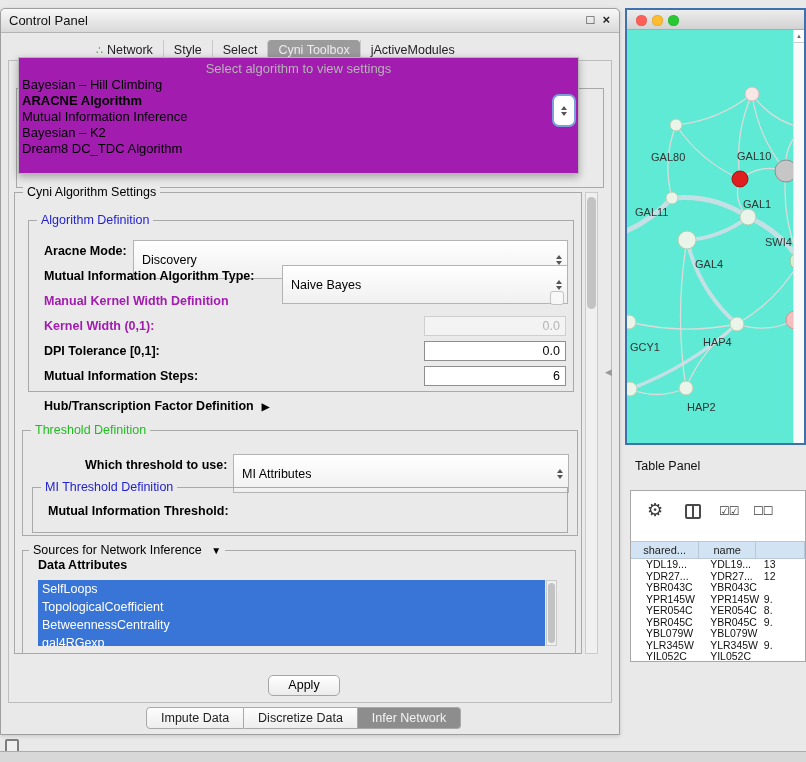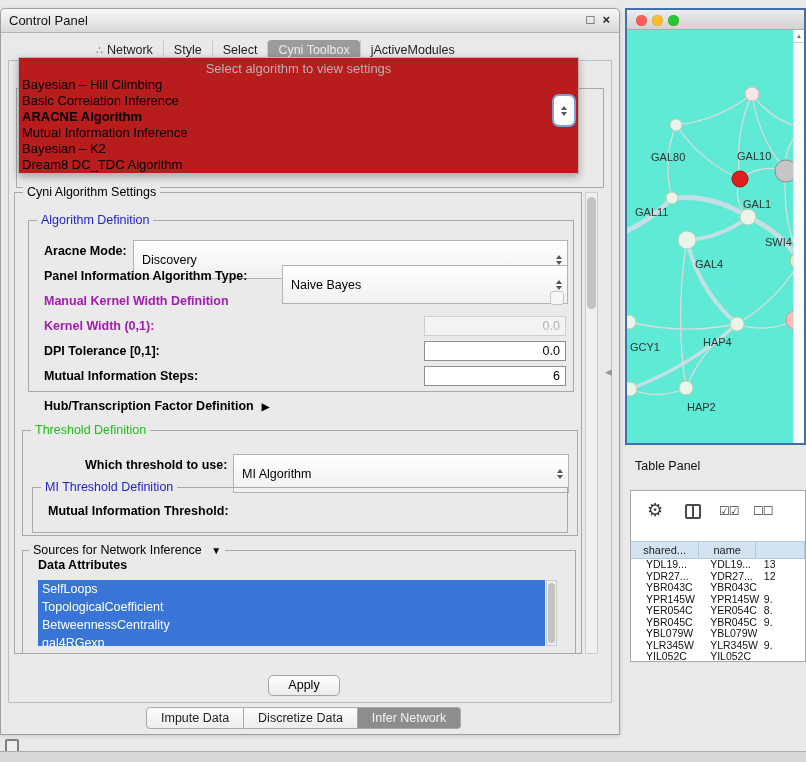--- a/index.html
+++ b/index.html
@@ -18,21 +18,21 @@
   #cp-tabs{left:86px;top:39px;height:22px;display:flex;align-items:center;font-size:12.5px;color:#222;}
   .tab{padding:3px 10px;white-space:nowrap;}
   .tab + .tab{border-left:1px solid #c9c9c9;}
   .tab.active{background:var(--tab-active-gray,#9b9b9b);color:#ededed;border-radius:4px;}
   .net-glyph{color:#43a33f;margin-right:4px;font-size:11px;}
 
   #content-frame{left:8px;top:60px;width:604px;height:643px;border:1px solid #bdbdbd;background:#eaeaea;}
   #ghost-group{left:16px;top:88px;width:588px;height:100px;border:1px solid #a9a9a9;}
 
   
-  #algo-popup{left:18px;top:57px;width:561px;height:117px;background:#b91c1c;border:1px solid #b5b5b5;box-shadow:0 3px 8px rgba(0,0,0,.3);z-index:40;padding-top:2px;}
+  #algo-popup{left:18px;top:57px;width:561px;height:117px;background:#a21caf;border:1px solid #b5b5b5;box-shadow:0 3px 8px rgba(0,0,0,.3);z-index:40;padding-top:2px;}
   #popup-placeholder{height:17px;line-height:17px;text-align:center;color:#b4b4b4;font-size:13px;}
   .algo-item{height:16px;line-height:16px;padding-left:3px;font-size:13px;color:#000;white-space:nowrap;}
   .algo-item.sel{font-weight:bold;}
   #combo-artifact{left:552px;top:94px;width:24px;height:33px;background:#fff;border:2px solid #79a0d9;border-radius:7px;z-index:45;display:flex;flex-direction:column;align-items:center;justify-content:center;gap:2px;}
 
   
   .group{position:absolute;border:1px solid #a9a9a9;}
   .gtitle{position:absolute;top:-8px;left:8px;background:#eaeaea;padding:0 4px;font-size:12.5px;color:#000;white-space:nowrap;}
   #main-group{left:14px;top:192px;width:568px;height:462px;padding-left:20px;}
   #algo-def{left:28px;top:220px;width:546px;height:172px;}
@@ -138,21 +138,21 @@
 
   <div class="flabel" style="left:44px;top:244px;">Aracne Mode:</div>
   <div class="combo" style="left:133px;top:240px;width:435px;">
     <span>Discovery</span>
     <span class="arrows">
         <span class="arr-up"></span>
         <span class="arr-dn"></span>
       </span>
   </div>
 
-  <div class="flabel" style="left:44px;top:269px;">Panel Information Algorithm Type:</div>
+  <div class="flabel" style="left:44px;top:269px;">Mutual Information Algorithm Type:</div>
   <div class="combo" style="left:282px;top:265px;width:286px;">
     <span>Naive Bayes</span>
     <span class="arrows">
         <span class="arr-up"></span>
         <span class="arr-dn"></span>
       </span>
   </div>
 
   <div class="flabel disabled" style="left:44px;top:294px;">Manual Kernel Width Definition</div>
   <div class="cbox" style="left:550px;top:291px;"></div>
@@ -169,21 +169,21 @@
   <div class="flabel" style="left:44px;top:399px;">
     <span>Hub/Transcription Factor Definition</span><span class="tri">▶</span>
   </div>
 
   <div id="threshold-group" class="group">
     <span class="gtitle">Threshold Definition</span>
   </div>
 
   <div class="flabel" style="left:85px;top:458px;">Which threshold to use:</div>
   <div class="combo" style="left:233px;top:454px;width:336px;">
-    <span>MI Algorithm</span>
+    <span>MI Attributes</span>
     <span class="arrows">
         <span class="arr-up"></span>
         <span class="arr-dn"></span>
       </span>
   </div>
 
   <div id="mi-group" class="group">
     <span class="gtitle">MI Threshold Definition</span>
   </div>
   <div class="flabel" style="left:48px;top:504px;">Mutual Information Threshold:</div>
@@ -209,21 +209,20 @@
   <div id="bottom-tabs" class="abs">
       <div class="seg">Impute Data</div>
       <div class="seg">Discretize Data</div>
       <div class="seg active">Infer Network</div>
     </div>
 
   <div id="algo-popup" class="abs">
     <div id="popup-placeholder">Select algorithm to view settings</div>
     <div id="algo-items">
         <div class="algo-item">Bayesian – Hill Climbing</div>
-        <div class="algo-item">Basic Correlation Inference</div>
         <div class="algo-item sel">ARACNE Algorithm</div>
         <div class="algo-item">Mutual Information Inference</div>
         <div class="algo-item">Bayesian – K2</div>
         <div class="algo-item">Dream8 DC_TDC Algorithm</div>
       </div>
   </div>
   <div id="combo-artifact" class="abs">
     <span class="arr-up"></span>
       <span class="arr-dn"></span>
   </div>

